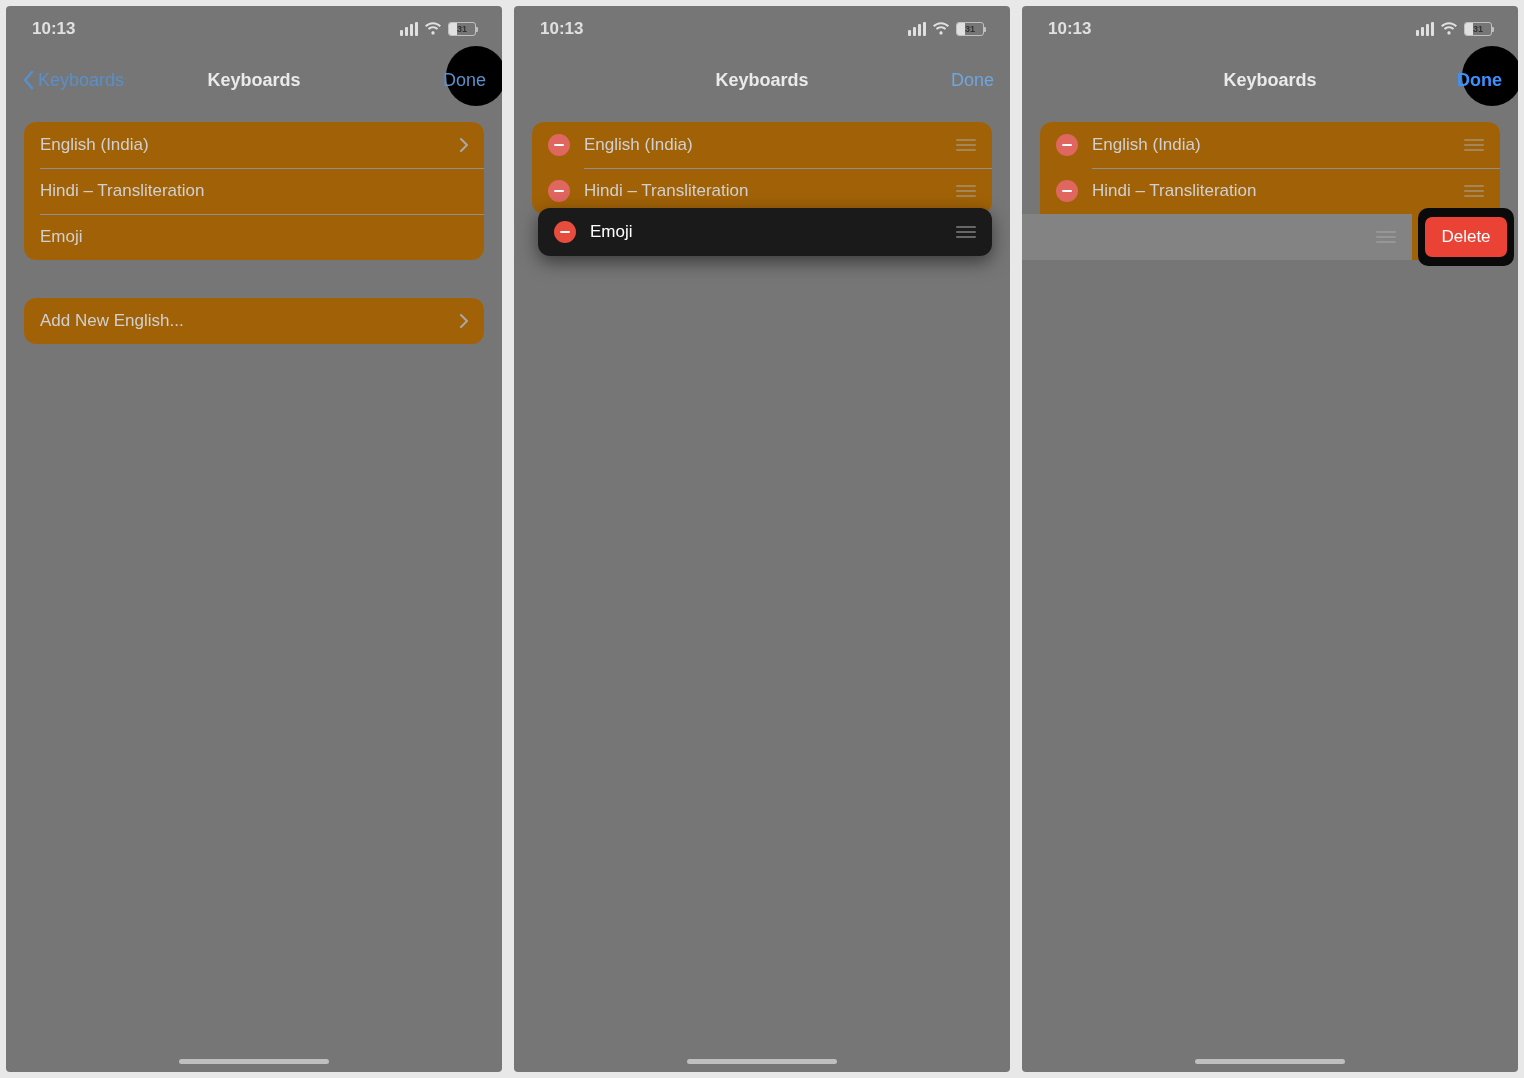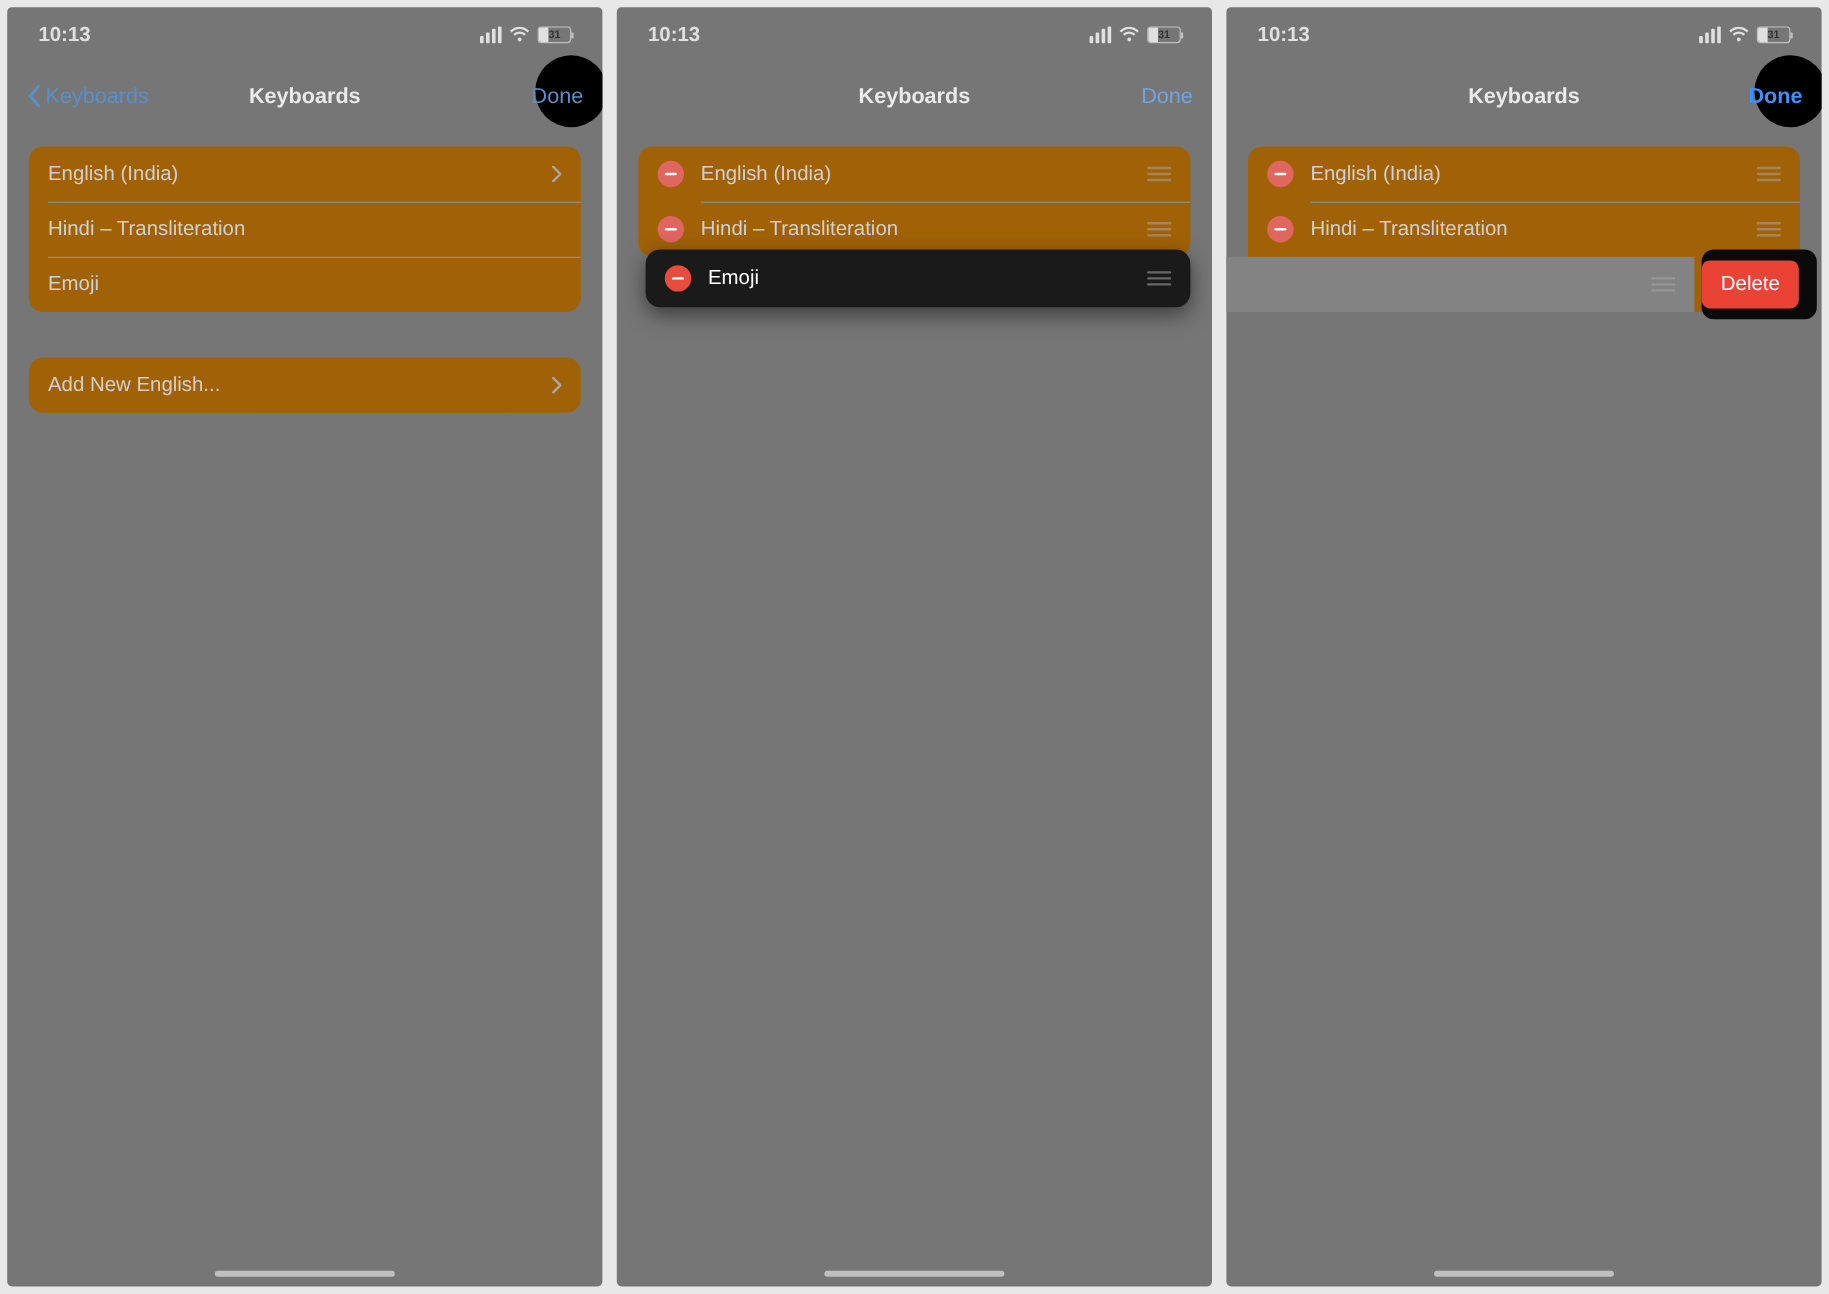--- a/index.html
+++ b/index.html
@@ -167,21 +167,21 @@
     }
     .swipe-row .drag-handle { opacity: 0.5; }
     .delete-btn-wrap {
       position: absolute;
       right: -14px; top: -6px;
       width: 96px; height: 58px;
       background: #0a0a0a;
       border-radius: 10px;
       display: flex;
       align-items: center;
-      justify-content: flex-start;
+      justify-content: center;
       z-index: 5;
     }
     .delete-btn {
       background: #ea4335;
       color: #fff;
       font-size: 17px;
       padding: 10px 16px;
       border-radius: 7px;
       font-weight: 400;
     }

